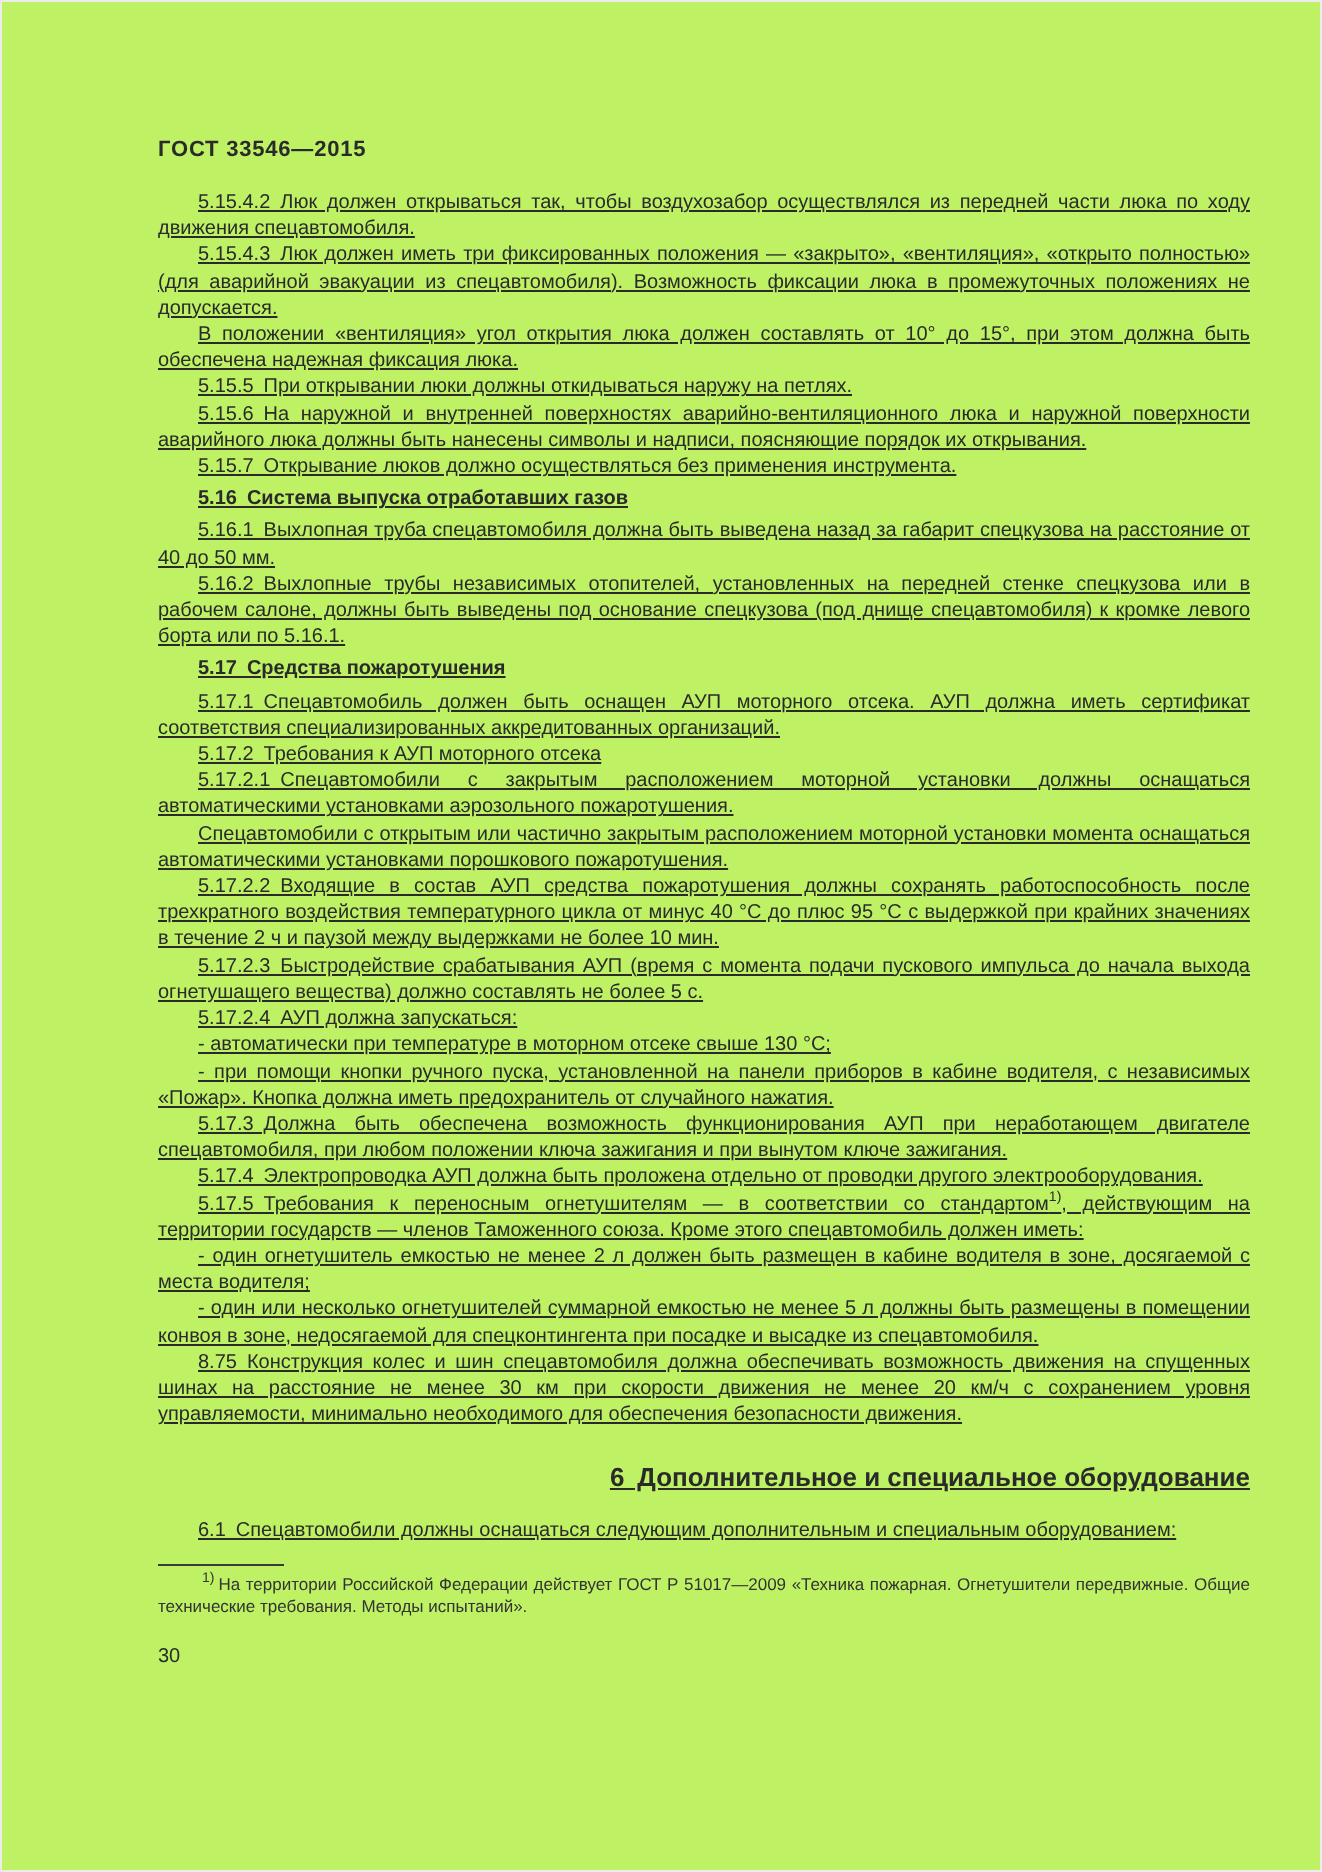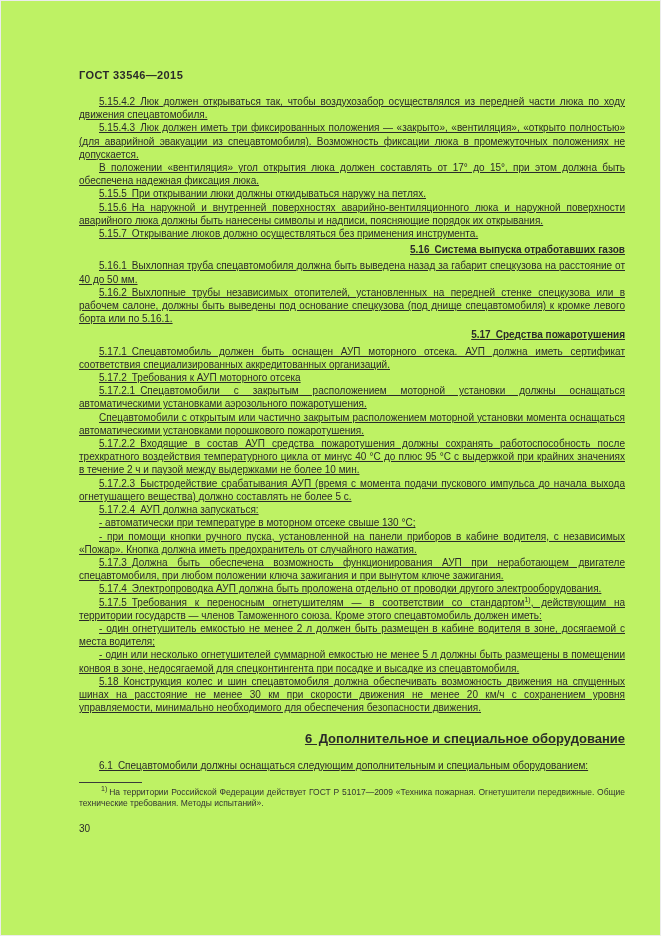--- a/index.html
+++ b/index.html
@@ -31,21 +31,21 @@
     line-height: 13.2px;
     text-align: justify;
     text-indent: 20px;
     hyphens: auto;
     text-decoration: underline;
     -webkit-hyphens: auto;
   }
   .doc-body p.heading {
     font-weight: bold;
     margin: 3px 0;
-    text-align: right;
+    text-align: left;
   }
   .doc-body p.section {
     font-weight: bold;
     font-size: 13px;
     line-height: 16px;
     text-indent: 14px;
     text-align: right;
     margin: 17px 0 12px 0;
   }
   .doc-body sup, .footnote sup {
@@ -79,21 +79,21 @@
 </style>
 </head>
 <body>
 
 <div class="page">
   <div class="doc-header">ГОСТ  33546—2015</div>
 
   <div class="doc-body">
       <p class="para body">5.15.4.2 Люк должен открываться так, чтобы воздухозабор осуществлялся из передней части люка по ходу движения спецавтомобиля.</p>
       <p class="para body">5.15.4.3 Люк должен иметь три фиксированных положения — «закрыто», «вентиляция», «открыто полностью» (для аварийной эвакуации из спецавтомобиля). Возможность фиксации люка в промежуточных положениях не допускается.</p>
-      <p class="para body">В положении «вентиляция» угол открытия люка должен составлять от 17° до 15°, при этом должна быть обеспечена надежная фиксация люка.</p>
+      <p class="para body">В положении «вентиляция» угол открытия люка должен составлять от 10° до 15°, при этом должна быть обеспечена надежная фиксация люка.</p>
       <p class="para body">5.15.5 При открывании люки должны откидываться наружу на петлях.</p>
       <p class="para body">5.15.6 На наружной и внутренней поверхностях аварийно-вентиляционного люка и наружной поверхности аварийного люка должны быть нанесены символы и надписи, поясняющие порядок их открывания.</p>
       <p class="para body">5.15.7 Открывание люков должно осуществляться без применения инструмента.</p>
       <p class="para heading">5.16 Система выпуска отработавших газов</p>
       <p class="para body">5.16.1 Выхлопная труба спецавтомобиля должна быть выведена назад за габарит спецкузова на расстояние от 40 до 50 мм.</p>
       <p class="para body">5.16.2 Выхлопные трубы независимых отопителей, установленных на передней стенке спецкузова или в рабочем салоне, должны быть выведены под основание спецкузова (под днище спецавтомобиля) к кромке левого борта или по 5.16.1.</p>
       <p class="para heading">5.17 Средства пожаротушения</p>
       <p class="para body">5.17.1 Спецавтомобиль должен быть оснащен АУП моторного отсека. АУП должна иметь сертификат соответствия специализированных аккредитованных организаций.</p>
       <p class="para body">5.17.2 Требования к АУП моторного отсека</p>
       <p class="para body">5.17.2.1 Спецавтомобили с закрытым расположением моторной установки должны оснащаться автоматическими установками аэрозольного пожаротушения.</p>
@@ -101,21 +101,21 @@
       <p class="para body">5.17.2.2 Входящие в состав АУП средства пожаротушения должны сохранять работоспособность после трехкратного воздействия температурного цикла от минус 40 °С до плюс 95 °С с выдержкой при крайних значениях в течение 2 ч и паузой между выдержками не более 10 мин.</p>
       <p class="para body">5.17.2.3 Быстродействие срабатывания АУП (время с момента подачи пускового импульса до начала выхода огнетушащего вещества) должно составлять не более 5 с.</p>
       <p class="para body">5.17.2.4 АУП должна запускаться:</p>
       <p class="para body">- автоматически при температуре в моторном отсеке свыше 130 °С;</p>
       <p class="para body">- при помощи кнопки ручного пуска, установленной на панели приборов в кабине водителя, с независимых «Пожар». Кнопка должна иметь предохранитель от случайного нажатия.</p>
       <p class="para body">5.17.3 Должна быть обеспечена возможность функционирования АУП при неработающем двигателе спецавтомобиля, при любом положении ключа зажигания и при вынутом ключе зажигания.</p>
       <p class="para body">5.17.4 Электропроводка АУП должна быть проложена отдельно от проводки другого электрооборудования.</p>
       <p class="para body"><span>5.17.5 Требования к переносным огнетушителям — в соответствии со стандартом</span><sup>1)</sup><span>, действующим на территории государств — членов Таможенного союза. Кроме этого спецавтомобиль должен иметь:</span></p>
       <p class="para body">- один огнетушитель емкостью не менее 2 л должен быть размещен в кабине водителя в зоне, досягаемой с места водителя;</p>
       <p class="para body">- один или несколько огнетушителей суммарной емкостью не менее 5 л должны быть размещены в помещении конвоя в зоне, недосягаемой для спецконтингента при посадке и высадке из спецавтомобиля.</p>
-      <p class="para body">5.18 Конструкция колес и шин спецавтомобиля должна обеспечивать возможность движения на спущенных шинах на расстояние не менее 30 км при скорости движения не менее 20 км/ч с сохранением уровня управляемости,  минимально необходимого для обеспечения безопасности движения.</p>
+      <p class="para body">8.75 Конструкция колес и шин спецавтомобиля должна обеспечивать возможность движения на спущенных шинах на расстояние не менее 30 км при скорости движения не менее 20 км/ч с сохранением уровня управляемости,  минимально необходимого для обеспечения безопасности движения.</p>
       <p class="para section">6 Дополнительное и специальное оборудование</p>
       <p class="para body">6.1 Спецавтомобили должны оснащаться следующим дополнительным и специальным оборудованием:</p>
     </div>
 
   <div class="footnote-area">
     <div class="footnote-rule"></div>
     <p class="footnote"><sup>1)</sup><span>На территории Российской Федерации действует ГОСТ Р 51017—2009 «Техника пожарная. Огнетушители передвижные. Общие технические требования. Методы испытаний».</span></p>
   </div>
 
   <div class="page-number">30</div>

